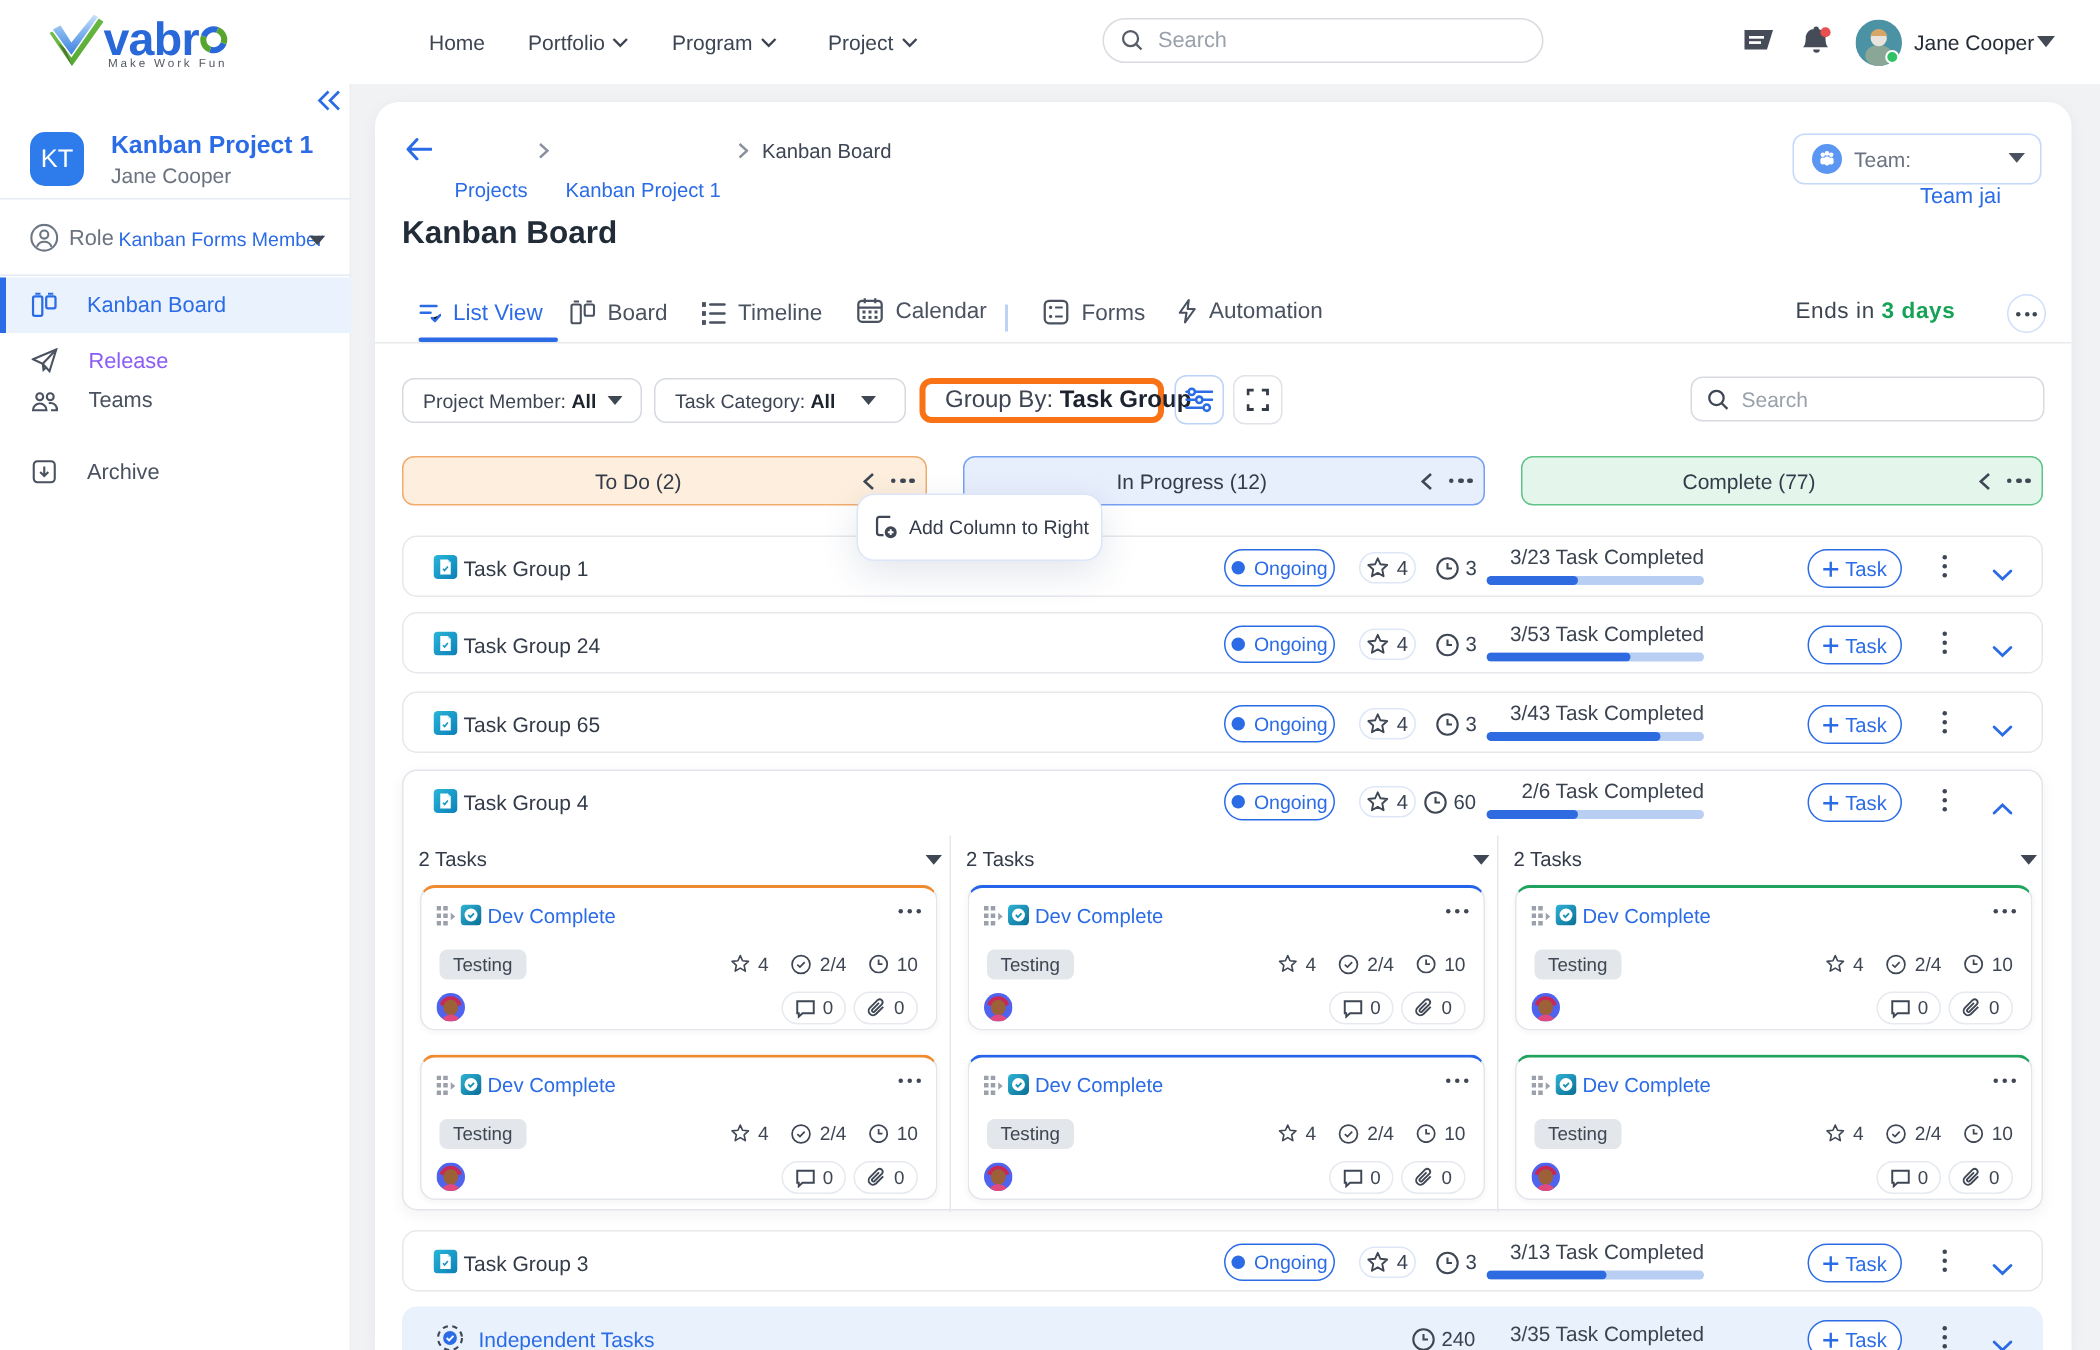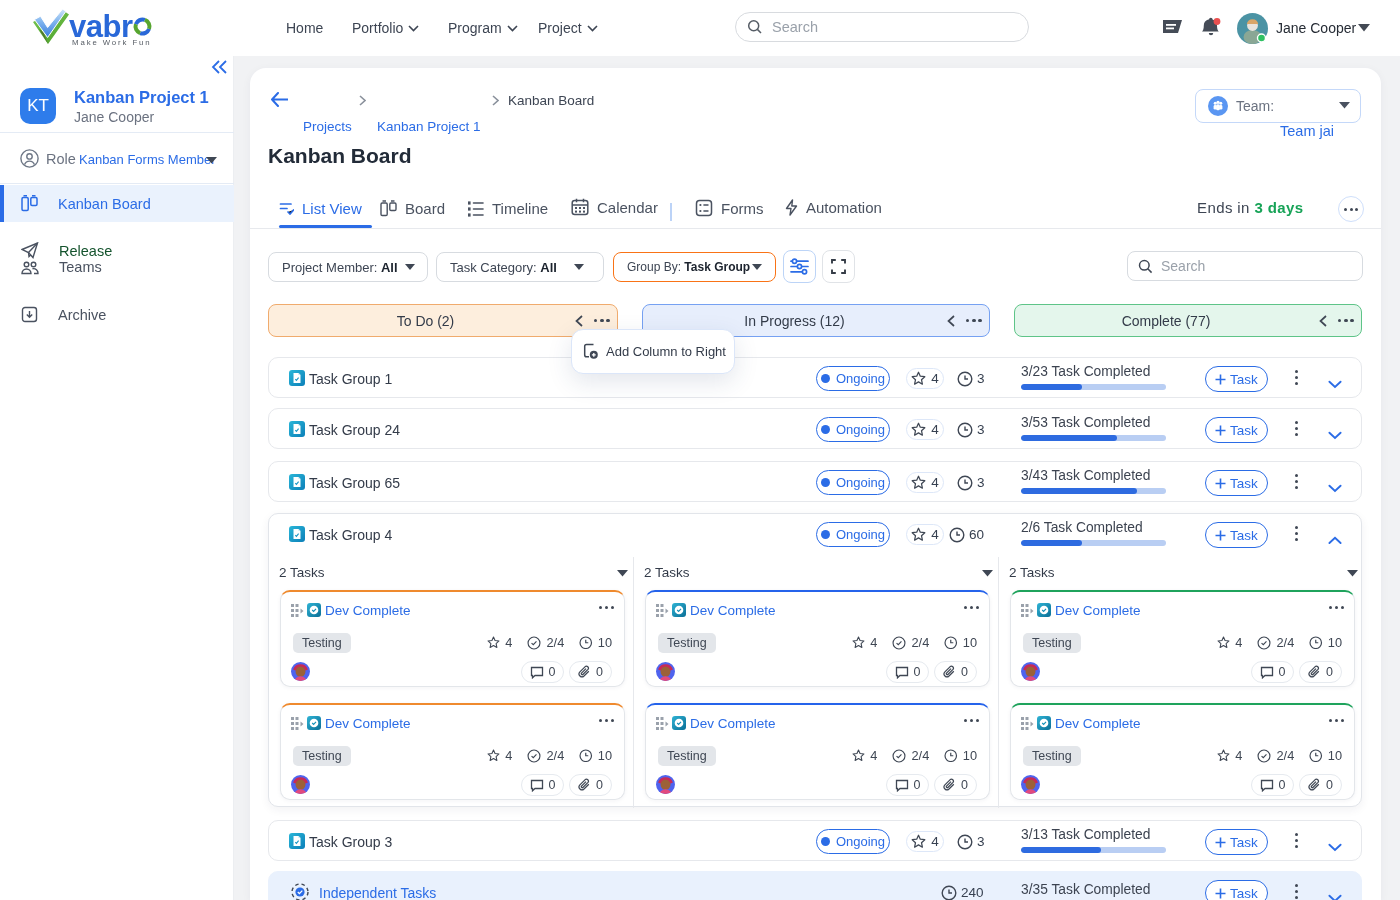--- a/index.html
+++ b/index.html
@@ -25,21 +25,21 @@
 .gname { position:absolute; left:40px; top:13px; font-size:14px; color:#333b49; }
 .ongoing { position:absolute; left:547px; top:8px; width:74px; height:25px; background:#fff; border:1.4px solid #2b6ce6;
   border-radius:13px; display:flex; align-items:center; justify-content:center; gap:6px; }
 .ongoing .dot { width:9px; height:9px; border-radius:50%; background:#2b6ce6; }
 .ongoing .t { font-size:13px; color:#2b6ce6; }
 .starpill { position:absolute; left:637px; top:10px; width:38px; height:21px; border:1px solid #dde7f8;
   border-radius:11px; display:flex; align-items:center; justify-content:center; gap:5px;
   font-size:13.5px; color:#374151; }
 .clockg { position:absolute; left:688px; top:10px; height:21px; display:flex; align-items:center; gap:4px;
   font-size:13.5px; color:#374151; }
-.prog { position:absolute; left:752px; top:6px; width:145px; text-align:left; }
+.prog { position:absolute; left:722px; top:6px; width:145px; text-align:right; }
 .prog .pt { font-size:13.8px; color:#3c4350; font-weight:500; white-space:nowrap; }
 .prog .bar { margin-top:5px; height:6px; border-radius:3px; background:#b9cef3; overflow:hidden; }
 .prog .fill { height:6px; border-radius:3px; background:#2e6be0; }
 .addtask { position:absolute; left:936px; top:8px; width:63px; height:26px; background:#fff; border:1.4px solid #2b6ce6;
   border-radius:13px; display:flex; align-items:center; justify-content:center; gap:4px;
   font-size:13.5px; color:#2b6ce6; }
 .kebab { position:absolute; left:1026px; top:12px; width:4px; }
 .kebab i { display:block; width:3.2px; height:3.2px; border-radius:50%; background:#3f4754; margin-bottom:2.8px; }
 .chev { position:absolute; left:1059px; top:17px; }
 </style>
@@ -82,21 +82,21 @@
   <div class="nav-item" style="left:352px">Portfolio
     <svg width="11" height="7" viewBox="0 0 11 7">
         <path d="M1 1 L5.5 5.5 L10 1" fill="none" stroke="#3d4553" stroke-width="1.6"></path>
       </svg>
   </div>
   <div class="nav-item" style="left:448px">Program
     <svg width="11" height="7" viewBox="0 0 11 7">
         <path d="M1 1 L5.5 5.5 L10 1" fill="none" stroke="#3d4553" stroke-width="1.6"></path>
       </svg>
   </div>
-  <div class="nav-item" style="left:538px">Project
+  <div class="nav-item" style="left:552px">Project
     <svg width="11" height="7" viewBox="0 0 11 7">
         <path d="M1 1 L5.5 5.5 L10 1" fill="none" stroke="#3d4553" stroke-width="1.6"></path>
       </svg>
   </div>
 
   <div class="abs" style="left:735px;top:12px;width:294px;height:30px;border:1px solid #d8dbdf;border-radius:15px;display:flex;align-items:center;padding-left:11px;gap:9px">
     <svg width="16" height="16" viewBox="0 0 16 16">
         <circle cx="6.7" cy="6.7" r="5" fill="none" stroke="#565d66" stroke-width="1.5"></circle>
         <path d="M10.4 10.4 L14 14" stroke="#565d66" stroke-width="1.5"></path>
       </svg>
@@ -152,21 +152,21 @@
     <div style="height:37px;display:flex;align-items:center;padding-left:17px;gap:20px;font-size:14.5px;color:#2b6ce6;background:#eaf2fd;border-left:4px solid #2b6ce6;font-weight:500">
       <svg width="17" height="17" viewBox="0 0 17 17">
           <g fill="none" stroke="#2b6ce6" stroke-width="1.5">
             <rect x="1" y="2.5" width="6.2" height="13" rx="1.2"></rect>
             <rect x="9.8" y="2.5" width="6.2" height="8" rx="1.2"></rect>
             <path d="M2.5 0.8 H6 M11 0.8 H14.5"></path>
           </g>
         </svg>
       <span>Kanban Board</span>
     </div>
-    <div style="height:37px;display:flex;align-items:flex-end;padding-left:21px;gap:20px;font-size:14.5px;color:#14532d">
+    <div style="height:37px;display:flex;align-items:center;padding-left:21px;gap:20px;font-size:14.5px;color:#8b5cf6">
       <svg width="18" height="17" viewBox="0 0 18 17">
           <g fill="none" stroke="#4a5260" stroke-width="1.4">
             <path d="M1 7.5 L16.5 1 L12 15.5 L7.5 10.5 Z"></path>
             <path d="M7.5 10.5 L8 14.5 L10 12.7"></path>
             <path d="M16.5 1 L7.5 10.5"></path>
           </g>
         </svg>
       <span>Release</span>
     </div>
     <div style="height:37px;display:flex;padding-left:21px;gap:20px;font-size:14.5px;color:#4a5260">
@@ -316,21 +316,21 @@
         <path d="M0 0 H10 L5 6 Z" fill="#3f4754"></path>
       </svg>
   </div>
   <div class="abs" style="left:186px;top:184px;width:168px;height:30px;border:1px solid #d7dbe0;border-radius:8px;display:flex;align-items:center;padding:0 19px 0 13px;font-size:13px;color:#3d4553;white-space:nowrap">
     <span>Task Category:&nbsp;</span>
       <b style="color:#1c232e">All</b>
     <svg style="margin-left:auto" width="10" height="6" viewBox="0 0 10 6">
         <path d="M0 0 H10 L5 6 Z" fill="#3f4754"></path>
       </svg>
   </div>
-  <div class="abs" style="left:363px;top:184px;width:163px;height:30px;border:1px solid #f97316;border-radius:8px;display:flex;align-items:center;padding:0 13px 0 13px;font-size:12px;color:#3d4553;white-space:nowrap">
+  <div class="abs" style="left:363px;top:184px;width:163px;height:30px;border:4px solid #f97316;border-radius:8px;display:flex;align-items:center;padding:0 13px 0 13px;font-size:16px;color:#3d4553;white-space:nowrap">
     <span>Group By:&nbsp;</span>
       <b style="color:#1c232e">Task Group</b>
     <svg style="margin-left:auto" width="10" height="6" viewBox="0 0 10 6">
         <path d="M0 0 H10 L5 6 Z" fill="#3f4754"></path>
       </svg>
   </div>
   <div class="abs" style="left:533px;top:182px;width:33px;height:33px;border:1px solid #bcd4f7;border-radius:8px;display:flex;align-items:center;justify-content:center">
     <svg width="19" height="17" viewBox="0 0 19 17">
         <g stroke="#2b6ce6" stroke-width="1.7" fill="#fff" stroke-linecap="round">
           <path d="M1 3.2 H18"></path>

